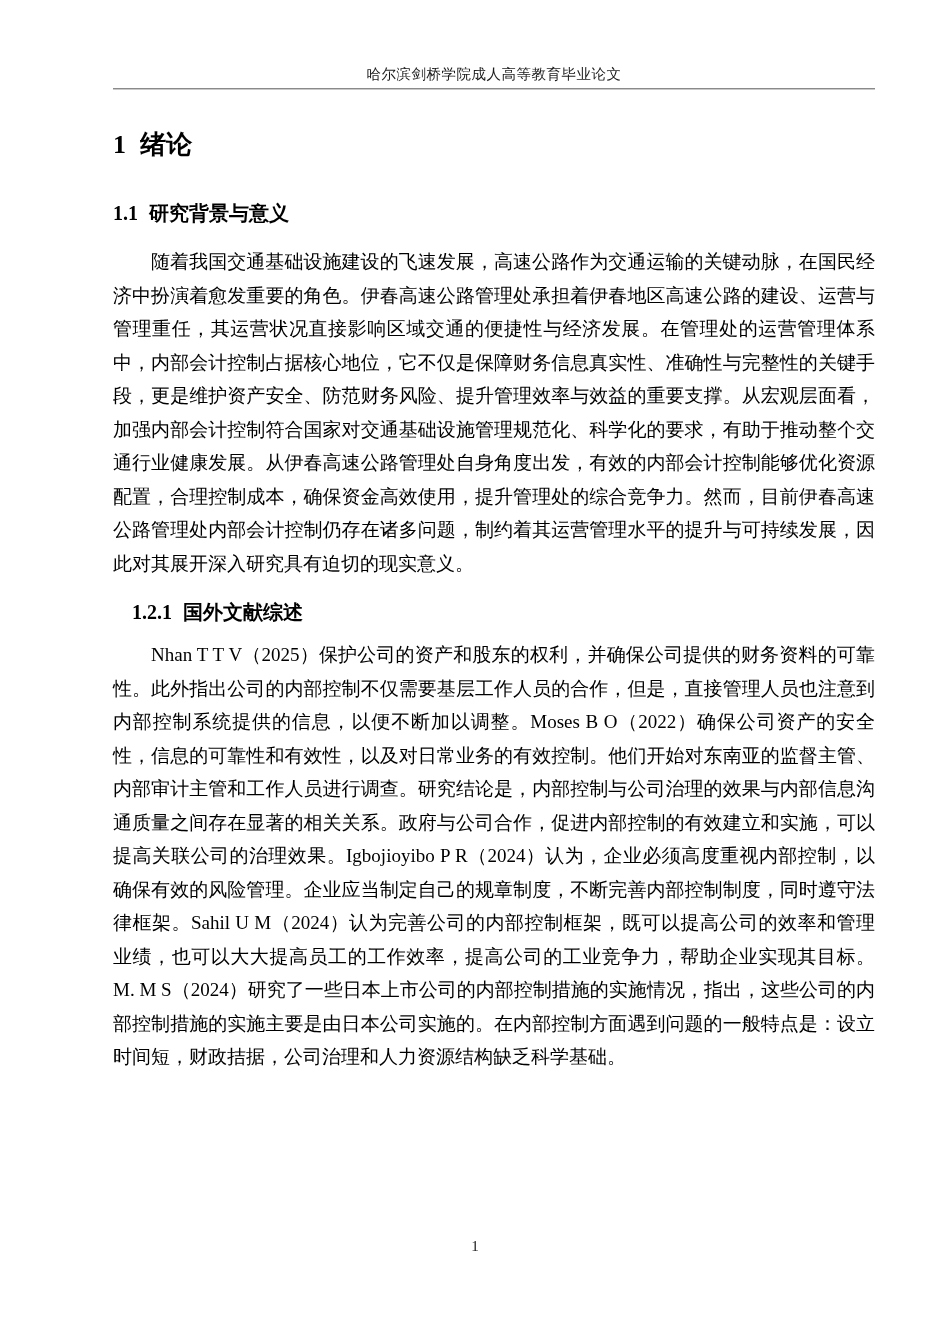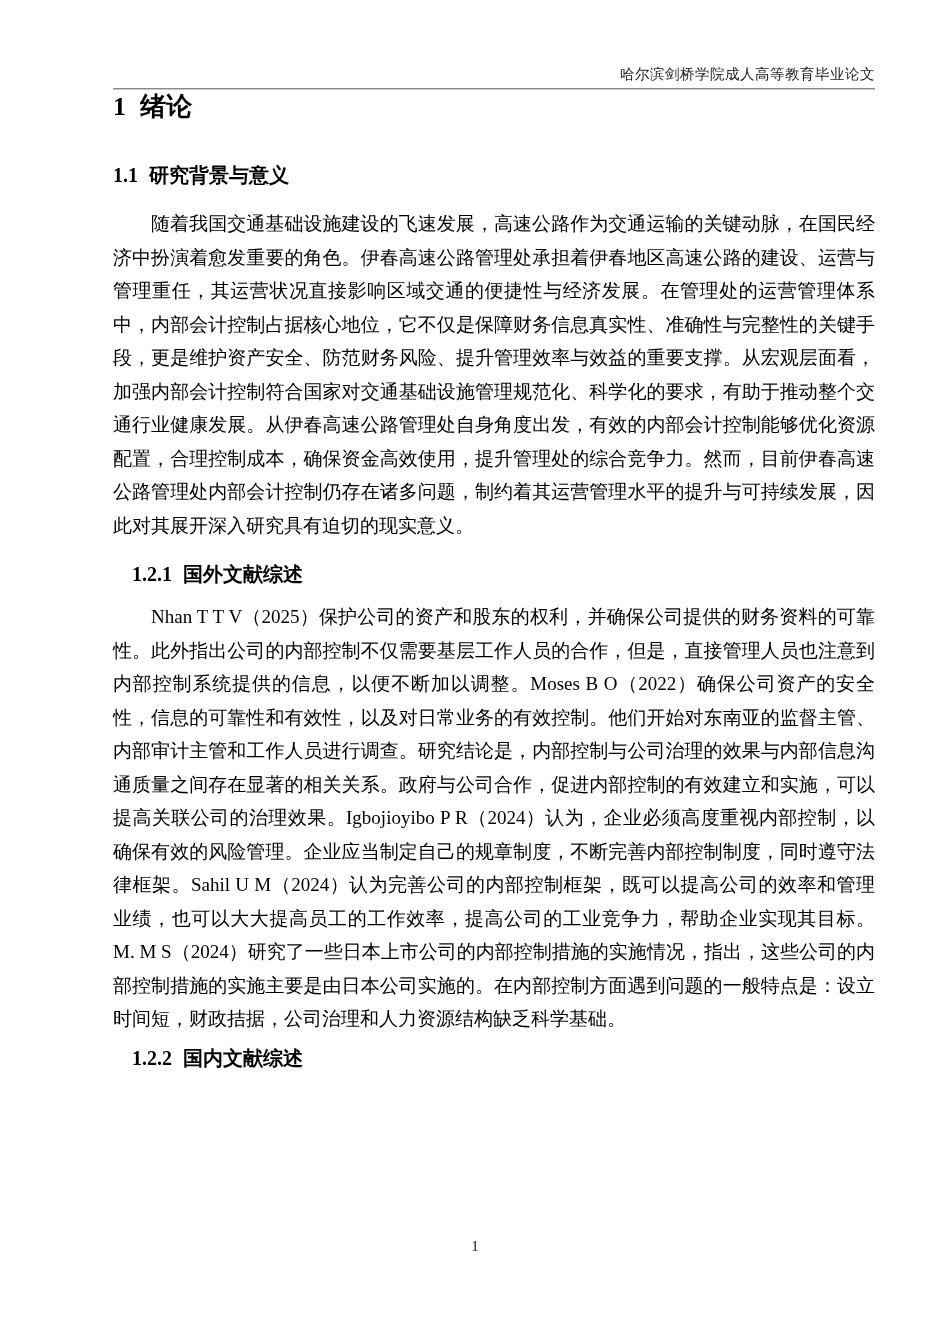--- a/index.html
+++ b/index.html
@@ -13,32 +13,33 @@
     color: #000000;
     padding: 0 75px 0 113px;
     overflow: hidden;
     font-family: "Liberation Serif", "DejaVu Serif", serif;
   }
   
   .header-title {
     margin-top: 64px;
     font-size: 14.5px;
     line-height: 20px;
-    text-align: right;
+    text-align: center;
     letter-spacing: 0.5px;
     color: #1a1a1a;
   }
   .header-rule {
     margin-top: 4px;
     height: 2px;
     background: #8a8a8a;
     border-bottom: 1px solid #c9c9c9;
   }
   
   h1.ch-heading {
+    margin-top: 38px;
     font-size: 26px;
     line-height: 32px;
     font-weight: bold;
     font-family: "Liberation Sans", "DejaVu Sans", sans-serif;
   }
   h2.sec-heading {
     font-size: 20px;
     line-height: 30px;
     font-weight: bold;
     font-family: "Liberation Sans", "DejaVu Sans", sans-serif;
@@ -103,21 +104,18 @@
 
   <p class="body-para p1">随着我国交通基础设施建设的飞速发展，高速公路作为交通运输的关键动脉，在国民经济中扮演着愈发重要的角色。伊春高速公路管理处承担着伊春地区高速公路的建设、运营与管理重任，其运营状况直接影响区域交通的便捷性与经济发展。在管理处的运营管理体系中，内部会计控制占据核心地位，它不仅是保障财务信息真实性、准确性与完整性的关键手段，更是维护资产安全、防范财务风险、提升管理效率与效益的重要支撑。从宏观层面看，加强内部会计控制符合国家对交通基础设施管理规范化、科学化的要求，有助于推动整个交通行业健康发展。从伊春高速公路管理处自身角度出发，有效的内部会计控制能够优化资源配置，合理控制成本，确保资金高效使用，提升管理处的综合竞争力。然而，目前伊春高速公路管理处内部会计控制仍存在诸多问题，制约着其运营管理水平的提升与可持续发展，因此对其展开深入研究具有迫切的现实意义。</p>
 
 
   <h3 class="sub-heading first">
     <span class="hnum">1.2.1</span><span>国外文献综述</span>
   </h3>
 
   <p class="body-para p2">Nhan T T V（2025）保护公司的资产和股东的权利，并确保公司提供的财务资料的可靠性。此外指出公司的内部控制不仅需要基层工作人员的合作，但是，直接管理人员也注意到内部控制系统提供的信息，以便不断加以调整。Moses B O（2022）确保公司资产的安全性，信息的可靠性和有效性，以及对日常业务的有效控制。他们开始对东南亚的监督主管、内部审计主管和工作人员进行调查。研究结论是，内部控制与公司治理的效果与内部信息沟通质量之间存在显著的相关关系。政府与公司合作，促进内部控制的有效建立和实施，可以提高关联公司的治理效果。Igbojioyibo P R（2024）认为，企业必须高度重视内部控制，以确保有效的风险管理。企业应当制定自己的规章制度，不断完善内部控制制度，同时遵守法律框架。Sahil U M（2024）认为完善公司的内部控制框架，既可以提高公司的效率和管理业绩，也可以大大提高员工的工作效率，提高公司的工业竞争力，帮助企业实现其目标。M. M S（2024）研究了一些日本上市公司的内部控制措施的实施情况，指出，这些公司的内部控制措施的实施主要是由日本公司实施的。在内部控制方面遇到问题的一般特点是：设立时间短，财政拮据，公司治理和人力资源结构缺乏科学基础。</p>
 
-  <h3 class="sub-heading last">
-    <span class="hnum">1.2.2</span><span>国内文献综述</span>
-  </h3>
 
   <div class="footer">
     <span>1</span>
   </div>
 
 </div>
 
 </body></html>

